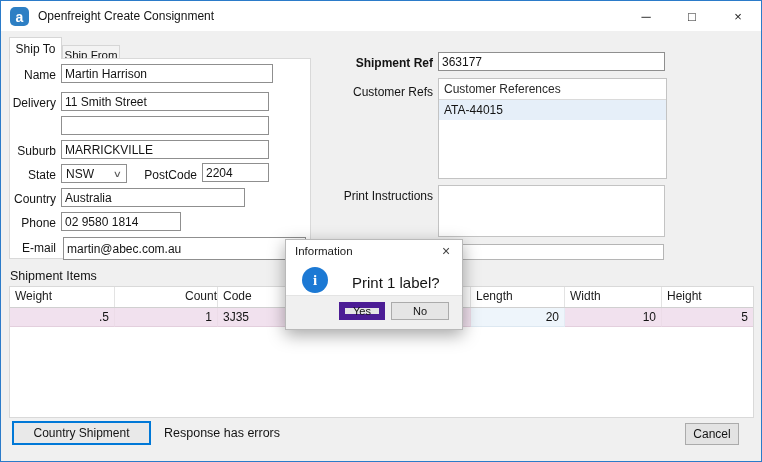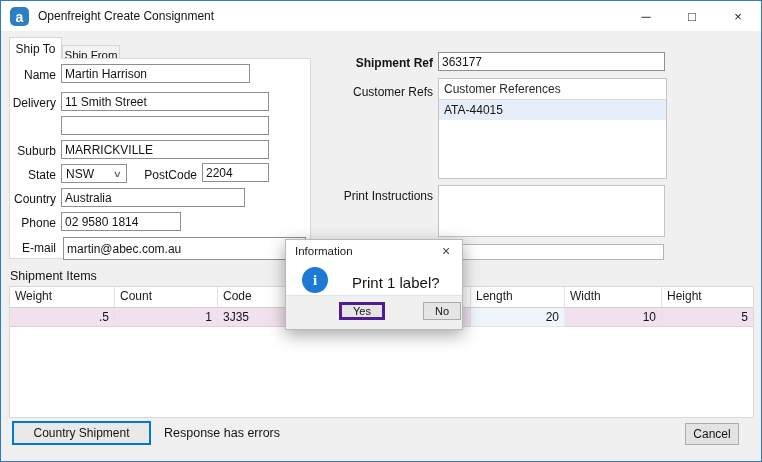--- a/index.html
+++ b/index.html
@@ -38,42 +38,42 @@
 
   
   .section-label{position:absolute;left:9px;top:268px;font-size:12.5px;}
   .items-table{position:absolute;left:8px;top:285px;width:745px;height:132px;background:#fff;border:1px solid #d9d9d9;box-sizing:border-box;z-index:4;}
   .hdr-row{display:flex;height:21px;border-bottom:1px solid #d0d0d0;box-sizing:border-box;}
   .hdr-cell{box-sizing:border-box;border-right:1px solid #e3e3e3;padding-left:5px;line-height:19px;color:#1c1c1c;}
   .data-row{display:flex;height:19px;}
   .cell{box-sizing:border-box;padding:0 5px;line-height:18px;background:#f1e1ee;border-right:1px solid #ecdce8;border-bottom:1px solid #e3cfdd;}
   .cell.sel{background:#eef5fb;border-right:1px solid #e3ecf4;border-bottom:1px solid #dde8f1;}
   .num{text-align:right;}
-  .w-weight{width:105px;} .w-count{width:103px;} .w-code{width:253px;} .w-length{width:94px;} .w-width{width:97px;} .w-height{width:91px;border-right:none;}
+  .w-weight{width:105px;} .w-count{width:103px;text-align:right;} .w-code{width:253px;} .w-length{width:94px;} .w-width{width:97px;} .w-height{width:91px;border-right:none;}
 
   
   .create-btn{position:absolute;left:11px;top:420px;width:139px;height:24px;border:2px solid #0078d7;background:#e9e9e9;
               display:flex;align-items:center;justify-content:center;box-sizing:border-box;z-index:4;font-size:12px;}
   .status-text{position:absolute;left:163px;top:425px;font-size:12.5px;z-index:4;}
   .cancel-btn{position:absolute;left:684px;top:422px;width:54px;height:22px;border:1px solid #ababab;background:#e3e3e3;
               display:flex;align-items:center;justify-content:center;box-sizing:border-box;z-index:4;font-size:12px;}
 
   
   .dialog{position:absolute;left:284px;top:238px;width:178px;height:91px;background:#fff;border:1px solid #b9b9b9;
           box-shadow:0 5px 16px rgba(0,0,0,.35);box-sizing:border-box;z-index:10;}
   .dlg-title{position:absolute;left:9px;top:5px;font-size:11.5px;color:#1a1a1a;}
   .dlg-close{position:absolute;right:5px;top:2px;width:22px;height:18px;display:flex;align-items:center;justify-content:center;color:#444;font-size:14px;}
   .dlg-icon{position:absolute;left:16px;top:27px;width:26px;height:26px;border-radius:50%;background:#1c79d4;color:#fff;
             display:flex;align-items:center;justify-content:center;font:bold 15px "Liberation Serif",serif;}
   .dlg-msg{position:absolute;left:66px;top:34px;font-size:15px;}
   .dlg-footer{position:absolute;left:0;right:0;bottom:0;height:33px;background:#f0f0f0;border-top:1px solid #e4e4e4;}
   .dlg-btn{position:absolute;top:6px;height:18px;background:#e5e5e5;display:flex;align-items:center;justify-content:center;
            box-sizing:border-box;font-size:11px;}
-  .dlg-yes{left:53px;width:46px;border:3px solid #4c1d95;}
-  .dlg-no{left:105px;width:38px;border:1px solid #ababab;margin-left:32px;}
+  .dlg-yes{left:53px;width:46px;border:6px solid #4c1d95;}
+  .dlg-no{left:105px;width:58px;border:1px solid #ababab;}
 </style>
 </head>
 <body>
 
 <div class="window">
 
   <div class="titlebar">
     <div class="app-icon">
       <span>a</span>
     </div>
@@ -93,21 +93,21 @@
 
   <div class="tab-active">
     <span>Ship To</span>
   </div>
   <div class="tab-inactive">
     <span>Ship From</span>
   </div>
   <div class="tab-page"></div>
 
   <div class="field-label" style="left:8px;top:66px;width:47px;">Name</div>
-  <input class="tbox" style="left: 60px; top: 63px; width: 189px; height: 19px;" value="Martin Harrison">
+  <input class="tbox" style="left: 60px; top: 63px; width: 212px; height: 19px;" value="Martin Harrison">
 
   <div class="field-label" style="left:8px;top:94px;width:47px;">Delivery</div>
   <input class="tbox" style="left: 60px; top: 91px; width: 208px; height: 19px;" value="11 Smith Street">
   <input class="tbox" style="left: 60px; top: 115px; width: 208px; height: 19px;" value="">
 
   <div class="field-label" style="left:8px;top:142px;width:47px;">Suburb</div>
   <input class="tbox" style="left: 60px; top: 139px; width: 208px; height: 19px;" value="MARRICKVILLE">
 
   <div class="field-label" style="left:8px;top:166px;width:47px;">State</div>
   <div class="combo" style="left:60px;top:163px;width:66px;height:19px;">

